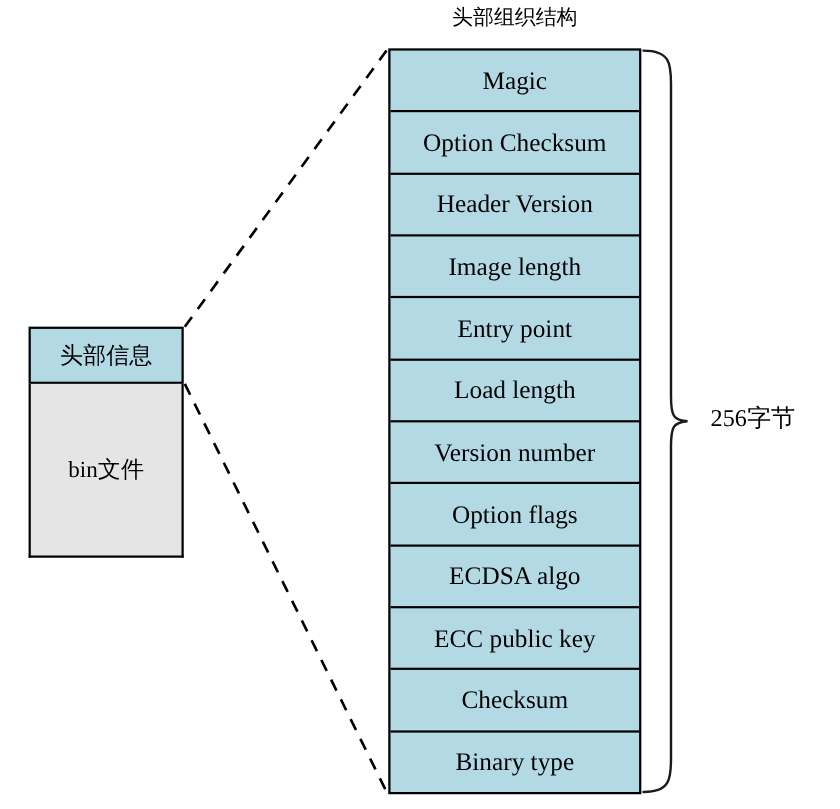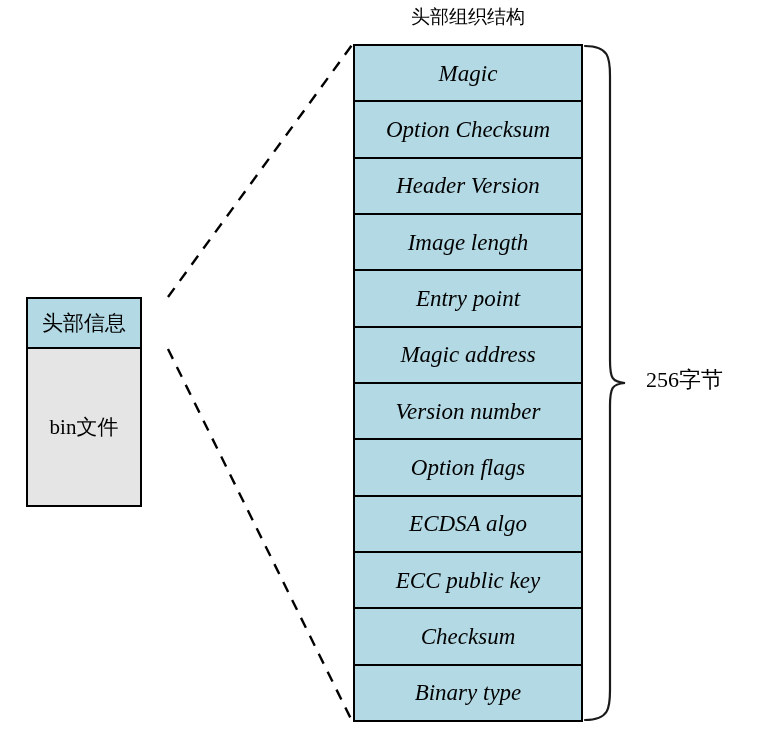--- a/index.html
+++ b/index.html
@@ -30,21 +30,21 @@
     width: 764px;
     height: 735px;
     pointer-events: none;
   }
 
   
   #file-block {
     position: absolute;
     left: 26px;
     top: 297px;
-    width: 116px;
+    width: 141px;
   }
   .file-seg {
     box-sizing: border-box;
     border: 2px solid #000000;
     display: flex;
     align-items: center;
     justify-content: center;
     text-align: center;
   }
   #file-header-seg {
@@ -91,21 +91,20 @@
     flex: 1 1 0;
     box-sizing: border-box;
     border-bottom: 2px solid #000000;
     display: flex;
     align-items: center;
     justify-content: center;
     text-align: right;
     font-size: 23px;
     line-height: 1;
     white-space: nowrap;
-    font-style: italic;
   }
   .field-row:last-child {
     border-bottom: none;
   }
 
   
   #brace-label {
     position: absolute;
     left: 646px;
     top: 369px;
@@ -152,21 +151,21 @@
       <div class="field-row">
         <span>Header Version</span>
       </div>
       <div class="field-row">
         <span>Image length</span>
       </div>
       <div class="field-row">
         <span>Entry point</span>
       </div>
       <div class="field-row">
-        <span>Magic address</span>
+        <span>Load length</span>
       </div>
       <div class="field-row">
         <span>Version number</span>
       </div>
       <div class="field-row">
         <span>Option flags</span>
       </div>
       <div class="field-row">
         <span>ECDSA algo</span>
       </div>

